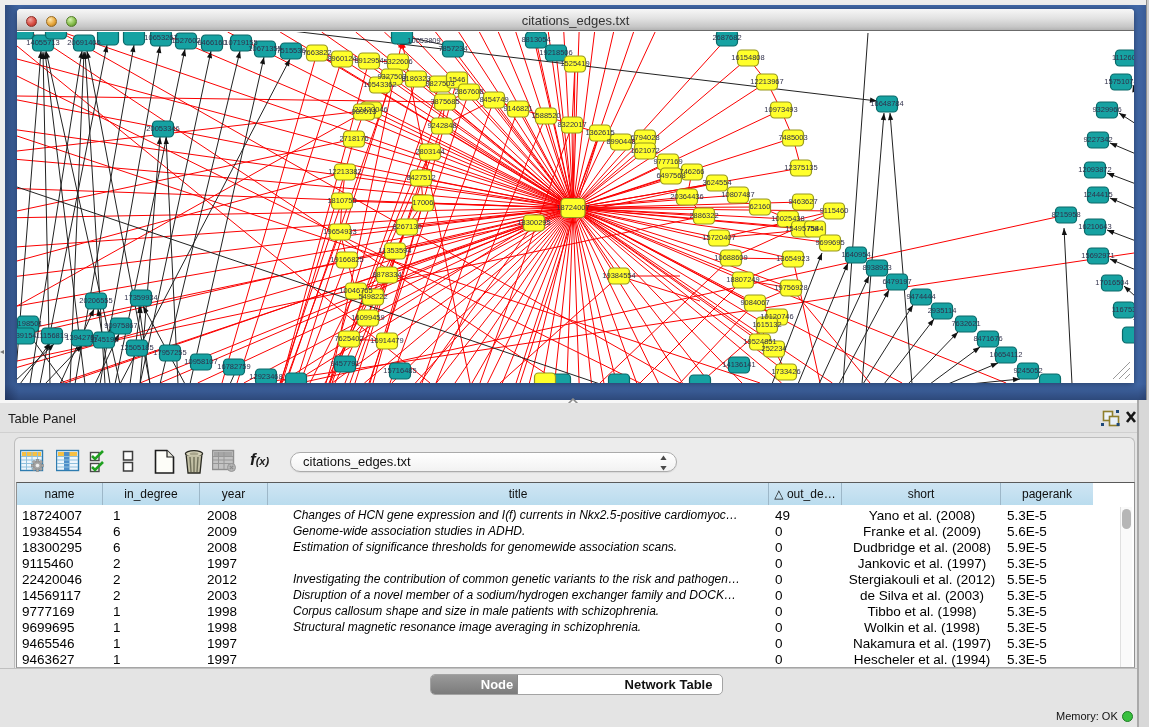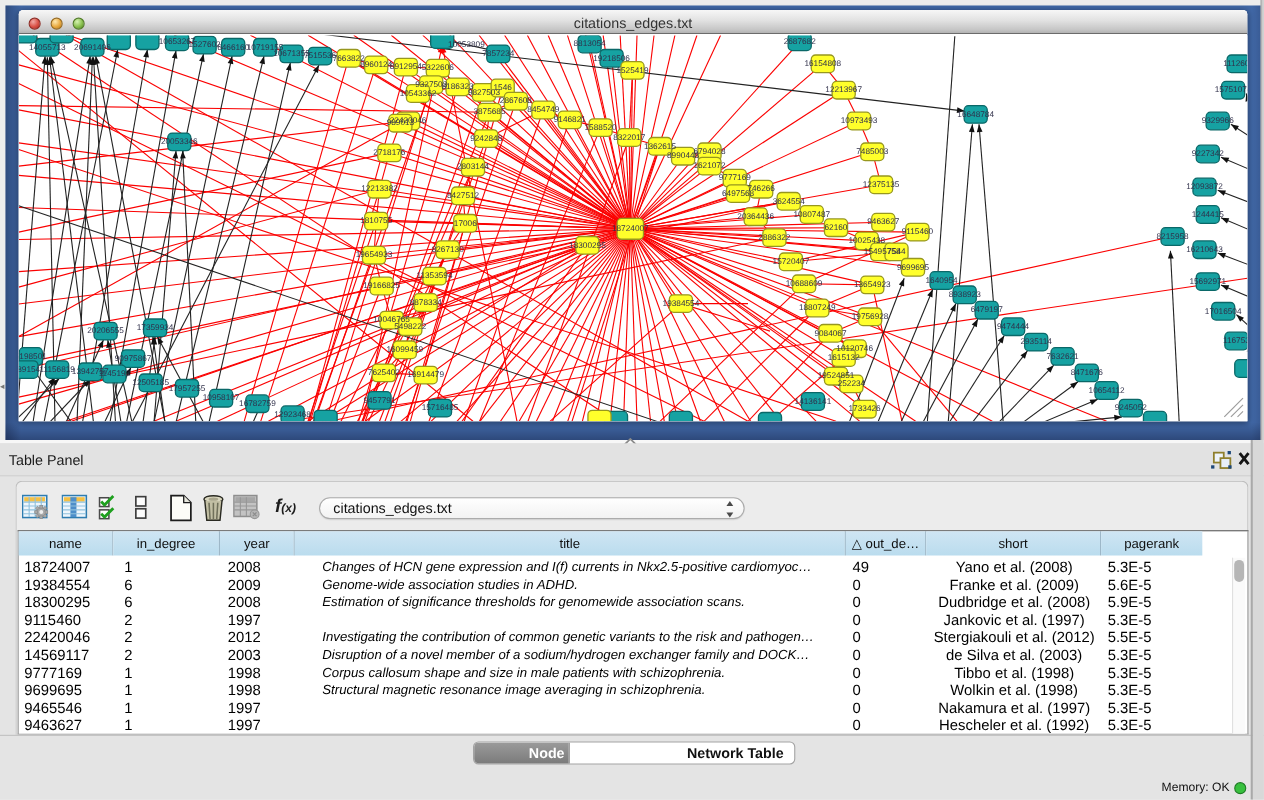--- a/index.html
+++ b/index.html
@@ -1082,21 +1082,21 @@
     <span class="c2">1997</span>
     <span class="c4">0</span>
     <span class="c5">Nakamura et al. (1997)</span>
     <span class="c6">5.3E-5</span>
   </div>
 <div class="tr" style="top:651px">
     <span class="c0">9463627</span>
     <span class="c1">1</span>
     <span class="c2">1997</span>
     <span class="c4">0</span>
-    <span class="c5">Hescheler et al. (1992)</span>
+    <span class="c5">Hescheler et al. (1994)</span>
     <span class="c6">5.3E-5</span>
   </div>
 <div class="abs" id="vscroll"></div>
 <div class="abs" id="vthumb"></div>
 
 <div class="abs" id="tabszone"></div>
 <div class="abs" id="tabs">
   <div class="tab" id="tab1">Node Table</div>
   <div class="tab" id="tab2">Edge Table</div>
   <div class="tab" id="tab3">Network Table</div>

